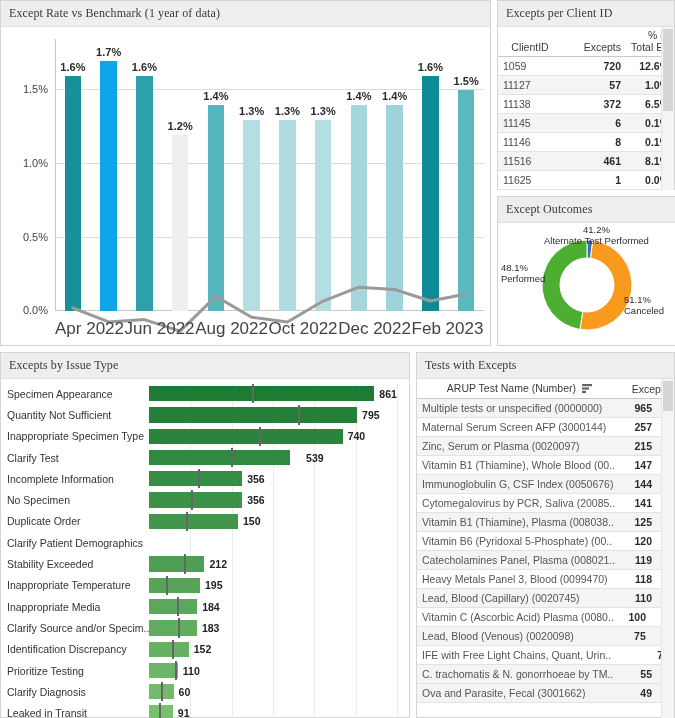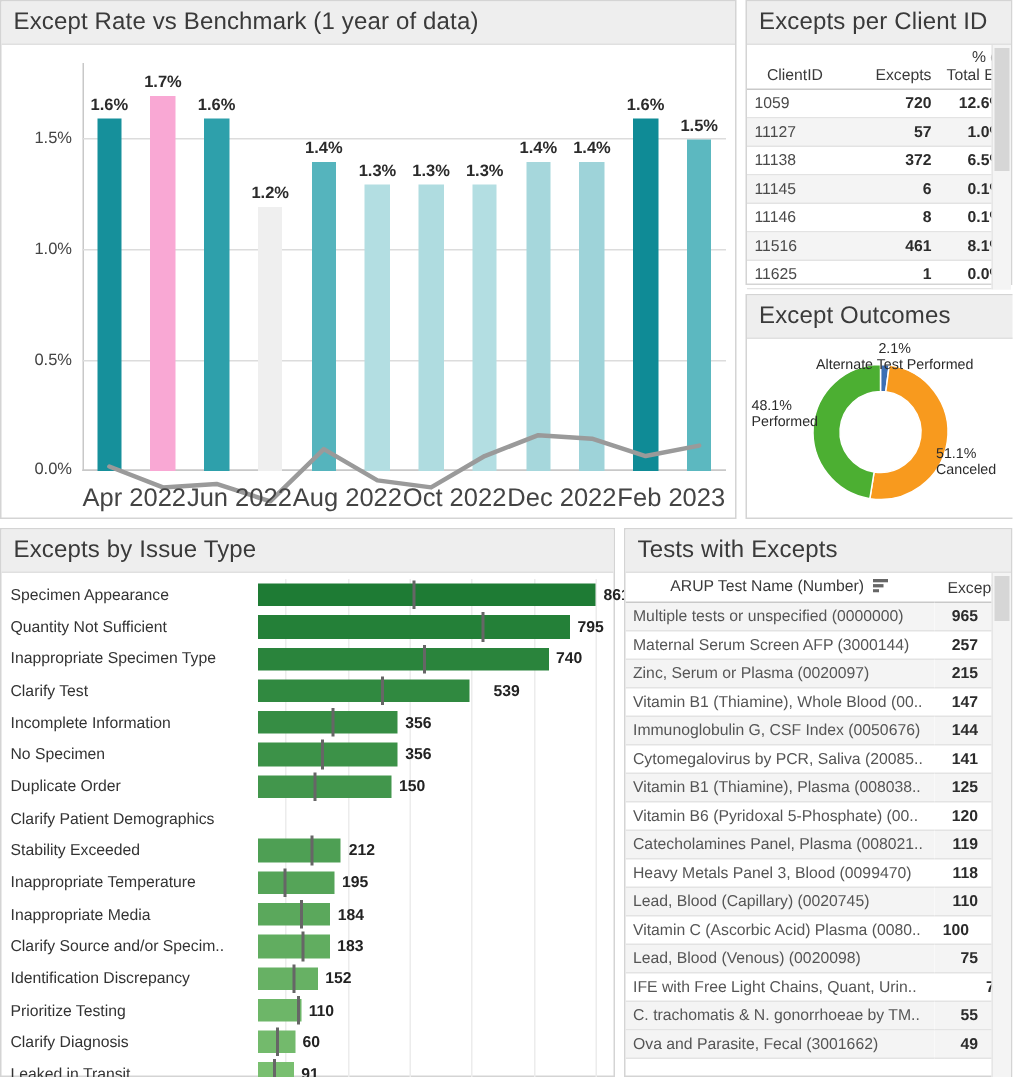--- a/index.html
+++ b/index.html
@@ -16,25 +16,26 @@
     width: 675px; height: 718px;
   }
   .panel {
     position: absolute;
     background: #ffffff;
     border: 1px solid #d4d4d4;
   }
   .panel-title {
     background: #eeeeee;
     color: #3a3a3a;
-    font-size: 16px;
+    font-size: 12px;
     padding: 5px 7px 5px 8px;
     border-bottom: 1px solid #e0e0e0;
     white-space: nowrap;
     letter-spacing: 0.1px;
+    font-family: Liberation Serif, serif;
   }
 
   
   #p-rate { left: 0; top: 0; width: 491px; height: 346px; }
   .chart-area { position: relative; width: 100%; height: 322px; }
   .plot {
     position: absolute;
     left: 54px; top: 12px; right: 6px; bottom: 38px;
   }
   .gridline {
@@ -139,21 +140,21 @@
 
   
   #p-issue { left: 0; top: 352px; width: 410px; height: 366px; }
   .issue-body { position: relative; height: calc(100% - 25px); padding: 4px 0 2px 0; }
   .issue-rows { position: relative; height: 100%; }
   .irow {
     display: flex; align-items: center;
     height: 21.3px;
   }
   .iname {
-    width: 171px;
+    width: 148px;
     font-size: 10.5px;
     color: #333;
     padding-left: 6px;
     white-space: nowrap;
     overflow: hidden;
   }
   .itrack { position: relative; flex: 1 1 auto; height: 100%; }
   .ibar {
     position: absolute; left: 0; top: 3px; bottom: 3px;
     background: #4caf50;
@@ -213,21 +214,21 @@
               <div class="ytick">1.5%</div>
             </div>
           </div>
         <div class="bars" id="rate-bars">
             <div class="bar-slot">
               <div class="bar" style="height: 86.4865%; background: rgb(22, 144, 155);">
                 <div class="bar-label">1.6%</div>
               </div>
             </div>
             <div class="bar-slot">
-              <div class="bar" style="height: 91.8919%; background: #f9a8d4;">
+              <div class="bar" style="height: 91.8919%; background: #0ea5e9;">
                 <div class="bar-label">1.7%</div>
               </div>
             </div>
             <div class="bar-slot">
               <div class="bar" style="height: 86.4865%; background: rgb(46, 160, 171);">
                 <div class="bar-label">1.6%</div>
               </div>
             </div>
             <div class="bar-slot">
               <div class="bar" style="height: 64.8649%; background: rgb(239, 239, 239);">
@@ -353,21 +354,21 @@
 
   <div class="panel" id="p-outcome">
     <div class="panel-title">Except Outcomes</div>
     <div class="donut-wrap">
       <svg id="donut-svg" width="178" height="125">
           <path d="M 89 17 A 45 45 0 0 1 94.84485169889686 17.381195571621348 L 92.50691101933812 35.22871734297281 A 27 27 0 0 0 89 35 Z" fill="#3d6fb4" stroke="#ffffff" stroke-width="1"></path>
           <path d="M 94.84485169889686 17.381195571621348 A 45 45 0 1 1 81.91220949583288 106.43830808850669 L 84.74732569749973 88.662984853104 A 27 27 0 1 0 92.50691101933812 35.22871734297281 Z" fill="#f89a1e" stroke="#ffffff" stroke-width="1"></path>
           <path d="M 81.91220949583288 106.43830808850669 A 45 45 0 0 1 89.00000000000003 17 L 89.00000000000001 35 A 27 27 0 0 0 84.74732569749973 88.662984853104 Z" fill="#4caf32" stroke="#ffffff" stroke-width="1"></path>
         </svg>
       <div class="donut-note" id="lbl-alt" style="left:46px;top:2px;text-align:center">
-        <div>2.1%</div>
+        <div>41.2%</div>
         <div>Alternate Test Performed</div>
       </div>
       <div class="donut-note" id="lbl-perf" style="left:3px;top:40px">
         <div>48.1%</div>
         <div>Performed</div>
       </div>
       <div class="donut-note" id="lbl-canc" style="left:126px;top:72px">
         <div>51.1%</div>
         <div>Canceled</div>
       </div>
@@ -574,21 +575,21 @@
             <tr class="alt">
               <td><span class="test-name">Lead, Blood (Capillary) (0020745)</span></td>
               <td class="num" style="padding-right: 22px;">110</td>
             </tr>
             <tr>
               <td><span class="test-name">Vitamin C (Ascorbic Acid) Plasma (0080..</span></td>
               <td class="num" style="padding-right: 28px;">100</td>
             </tr>
             <tr class="alt">
               <td><span class="test-name">Lead, Blood (Venous) (0020098)</span></td>
-              <td class="num" style="padding-right: 22px;">75</td>
+              <td class="num" style="padding-right: 22px; text-align: center;">75</td>
             </tr>
             <tr>
               <td><span class="test-name">IFE with Free Light Chains, Quant, Urin..</span></td>
               <td class="num" style="">72</td>
             </tr>
             <tr class="alt">
               <td><span class="test-name">C. trachomatis &amp; N. gonorrhoeae by TM..</span></td>
               <td class="num" style="padding-right: 22px;">55</td>
             </tr>
             <tr class="alt">

